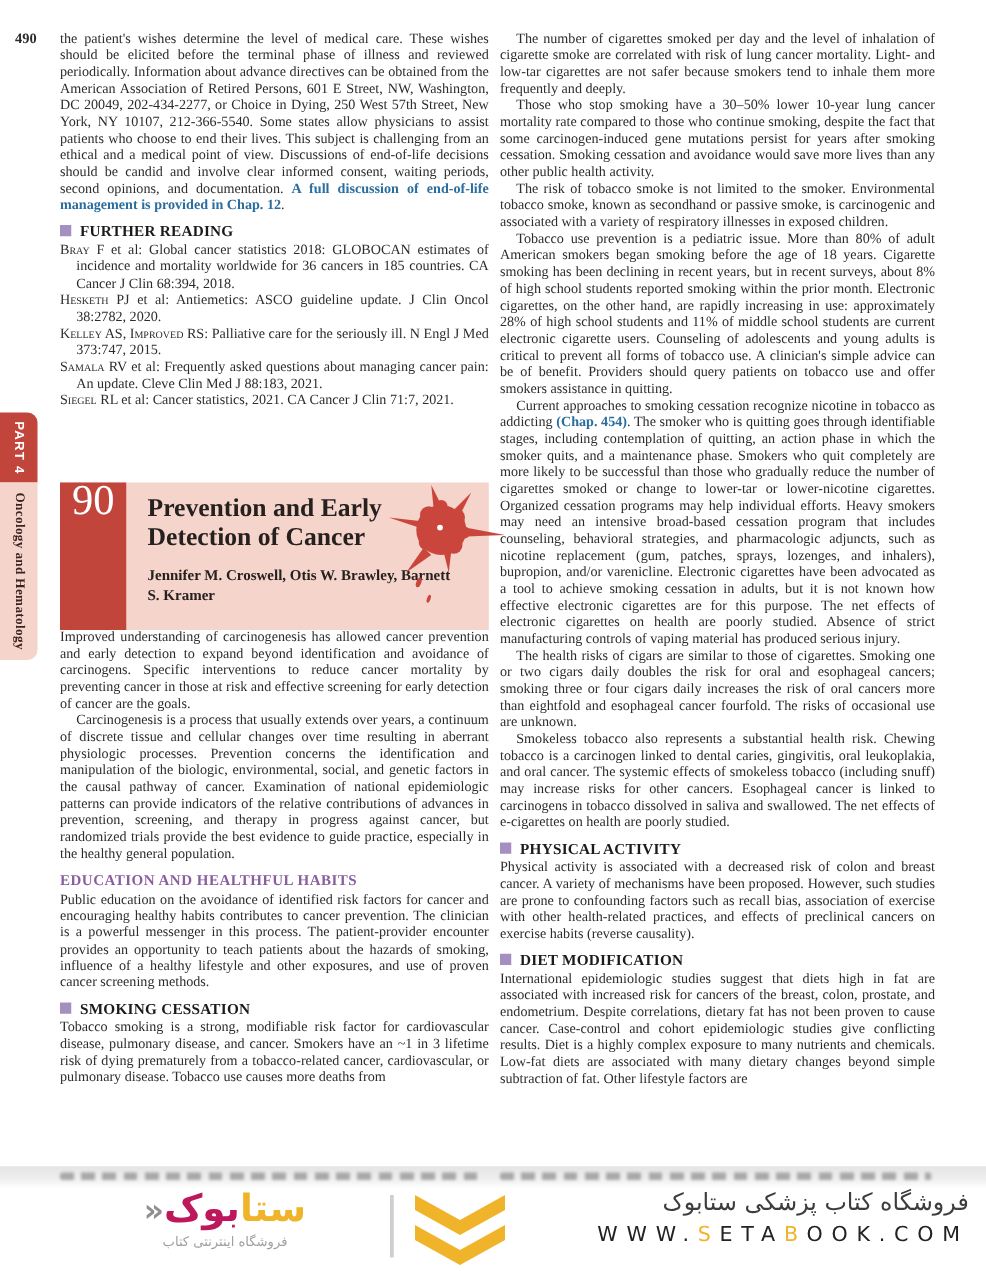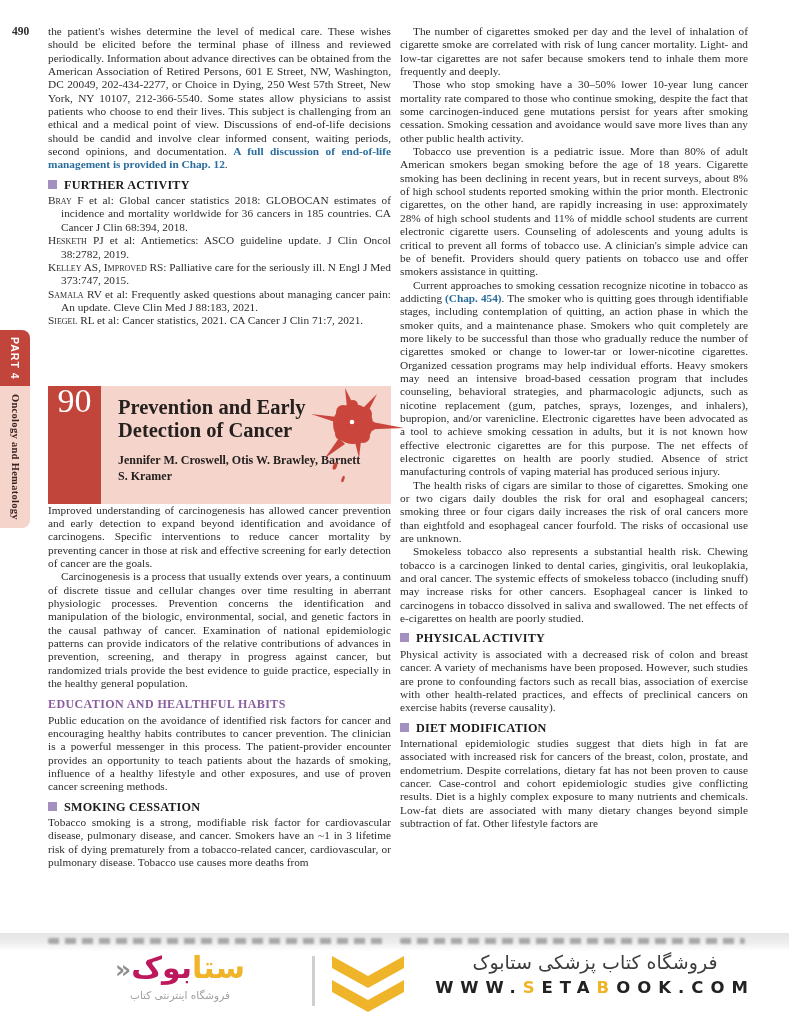--- a/index.html
+++ b/index.html
@@ -54,46 +54,46 @@
   
   .footer{position:absolute;left:0;top:950px;width:789px;height:67px;font-family:"DejaVu Sans",sans-serif;}
   .logo{position:absolute;left:55px;top:0;width:250px;text-align:center;}
   .logo-word{direction:rtl;font-weight:bold;font-size:30px;line-height:36px;}
   .lw-y{color:var(--yellow);}
   .lw-g{color:#be185d;}
   .lw-mark{color:#8f8f8f;font-size:25px;}
   .logo-tagline{direction:rtl;color:#a0a0a0;font-size:10.5px;margin-top:1px;}
   .fdivider{position:absolute;left:312px;top:6px;width:3px;height:50px;background:#cfcfcf;}
   .emblem{position:absolute;left:328px;top:4px;}
-  .store{position:absolute;left:415px;top:1px;width:360px;text-align:center;}
+  .store{position:absolute;left:415px;top:1px;width:360px;text-align:right;}
   .store-title{direction:rtl;font-size:19px;color:#3d3d3d;}
-  .store-url{margin-top:5px;font-weight:bold;font-size:16.5px;letter-spacing:7px;color:#222;white-space:nowrap;}
+  .store-url{margin-top:5px;font-weight:normal;font-size:16.5px;letter-spacing:7px;color:#222;white-space:nowrap;}
   .u-y{color:var(--yellow);}
 </style>
 </head>
 <body>
 
 <div class="page">
 
   <div class="pagenum">490</div>
 
   <div class="tab-red">
     <span>PART 4</span>
   </div>
   <div class="tab-pink">
     <span>Oncology and Hematology</span>
   </div>
 
   <div class="col col-left">
     <p><span>the patient's wishes determine the level of medical care. These wishes should be elicited before the terminal phase of illness and reviewed periodically. Information about advance directives can be obtained from the American Association of Retired Persons, 601 E Street, NW, Washington, DC 20049, 202-434-2277, or Choice in Dying, 250 West 57th Street, New York, NY 10107, 212-366-5540. Some states allow physicians to assist patients who choose to end their lives. This subject is challenging from an ethical and a medical point of view. Discussions of end-of-life decisions should be candid and involve clear informed consent, waiting periods, second opinions, and documentation. </span><span class="xref">A full discussion of end-of-life management is provided in Chap. 12</span><span>.</span></p>
 
-    <div class="sq-heading"><span class="sq"></span><span>FURTHER ACTIVITY</span></div>
+    <div class="sq-heading"><span class="sq"></span><span>FURTHER READING</span></div>
 
     <p class="ref"><span class="sc">Bray</span><span></span><span class="sc"></span><span> F et al: Global cancer statistics 2018: GLOBOCAN estimates of incidence and mortality worldwide for 36 cancers in 185 countries. CA Cancer J Clin 68:394, 2018.</span></p>
-    <p class="ref"><span class="sc">Hesketh</span><span></span><span class="sc"></span><span> PJ et al: Antiemetics: ASCO guideline update. J Clin Oncol 38:2782, 2019.</span></p>
+    <p class="ref"><span class="sc">Hesketh</span><span></span><span class="sc"></span><span> PJ et al: Antiemetics: ASCO guideline update. J Clin Oncol 38:2782, 2020.</span></p>
     <p class="ref"><span class="sc">Kelley</span><span> AS, </span><span class="sc">Improved</span><span> RS: Palliative care for the seriously ill. N Engl J Med 373:747, 2015.</span></p>
     <p class="ref"><span class="sc">Samala</span><span></span><span class="sc"></span><span> RV et al: Frequently asked questions about managing cancer pain: An update. Cleve Clin Med J 88:183, 2021.</span></p>
     <p class="ref"><span class="sc">Siegel</span><span></span><span class="sc"></span><span> RL et al: Cancer statistics, 2021. CA Cancer J Clin 71:7, 2021.</span></p>
 
     <div class="chapter-box">
       <div class="chapter-num">90</div>
       <div class="chapter-content">
         <div class="chapter-title">Prevention and Early Detection of Cancer</div>
         <div class="chapter-authors">Jennifer M. Croswell, Otis W. Brawley, Barnett S. Kramer</div>
         <svg class="splat" width="100" height="104" viewBox="0 0 100 104">
@@ -125,20 +125,21 @@
     <div class="purple-heading">EDUCATION AND HEALTHFUL HABITS</div>
     <p>Public education on the avoidance of identified risk factors for cancer and encouraging healthy habits contributes to cancer prevention. The clinician is a powerful messenger in this process. The patient-provider encounter provides an opportunity to teach patients about the hazards of smoking, influence of a healthy lifestyle and other exposures, and use of proven cancer screening methods.</p>
 
     <div class="sq-heading"><span class="sq"></span><span>SMOKING CESSATION</span></div>
     <p>Tobacco smoking is a strong, modifiable risk factor for cardiovascular disease, pulmonary disease, and cancer. Smokers have an ~1 in 3 lifetime risk of dying prematurely from a tobacco-related cancer, cardiovascular, or pulmonary disease. Tobacco use causes more deaths from</p>
   </div>
 
   <div class="col col-right">
     <p class="ind">The number of cigarettes smoked per day and the level of inhalation of cigarette smoke are correlated with risk of lung cancer mortality. Light- and low-tar cigarettes are not safer because smokers tend to inhale them more frequently and deeply.</p>
     <p class="ind">Those who stop smoking have a 30–50% lower 10-year lung cancer mortality rate compared to those who continue smoking, despite the fact that some carcinogen-induced gene mutations persist for years after smoking cessation. Smoking cessation and avoidance would save more lives than any other public health activity.</p>
+    <p class="ind">The risk of tobacco smoke is not limited to the smoker. Environmental tobacco smoke, known as secondhand or passive smoke, is carcinogenic and associated with a variety of respiratory illnesses in exposed children.</p>
     <p class="ind">Tobacco use prevention is a pediatric issue. More than 80% of adult American smokers began smoking before the age of 18 years. Cigarette smoking has been declining in recent years, but in recent surveys, about 8% of high school students reported smoking within the prior month. Electronic cigarettes, on the other hand, are rapidly increasing in use: approximately 28% of high school students and 11% of middle school students are current electronic cigarette users. Counseling of adolescents and young adults is critical to prevent all forms of tobacco use. A clinician's simple advice can be of benefit. Providers should query patients on tobacco use and offer smokers assistance in quitting.</p>
     <p class="ind"><span>Current approaches to smoking cessation recognize nicotine in tobacco as addicting </span><span class="xref">(Chap. 454)</span><span>. The smoker who is quitting goes through identifiable stages, including contemplation of quitting, an action phase in which the smoker quits, and a maintenance phase. Smokers who quit completely are more likely to be successful than those who gradually reduce the number of cigarettes smoked or change to lower-tar or lower-nicotine cigarettes. Organized cessation programs may help individual efforts. Heavy smokers may need an intensive broad-based cessation program that includes counseling, behavioral strategies, and pharmacologic adjuncts, such as nicotine replacement (gum, patches, sprays, lozenges, and inhalers), bupropion, and/or varenicline. Electronic cigarettes have been advocated as a tool to achieve smoking cessation in adults, but it is not known how effective electronic cigarettes are for this purpose. The net effects of electronic cigarettes on health are poorly studied. Absence of strict manufacturing controls of vaping material has produced serious injury.</span></p>
     <p class="ind">The health risks of cigars are similar to those of cigarettes. Smoking one or two cigars daily doubles the risk for oral and esophageal cancers; smoking three or four cigars daily increases the risk of oral cancers more than eightfold and esophageal cancer fourfold. The risks of occasional use are unknown.</p>
     <p class="ind">Smokeless tobacco also represents a substantial health risk. Chewing tobacco is a carcinogen linked to dental caries, gingivitis, oral leukoplakia, and oral cancer. The systemic effects of smokeless tobacco (including snuff) may increase risks for other cancers. Esophageal cancer is linked to carcinogens in tobacco dissolved in saliva and swallowed. The net effects of e-cigarettes on health are poorly studied.</p>
 
     <div class="sq-heading"><span class="sq"></span><span>PHYSICAL ACTIVITY</span></div>
     <p>Physical activity is associated with a decreased risk of colon and breast cancer. A variety of mechanisms have been proposed. However, such studies are prone to confounding factors such as recall bias, association of exercise with other health-related practices, and effects of preclinical cancers on exercise habits (reverse causality).</p>
 
     <div class="sq-heading"><span class="sq"></span><span>DIET MODIFICATION</span></div>
     <p>International epidemiologic studies suggest that diets high in fat are associated with increased risk for cancers of the breast, colon, prostate, and endometrium. Despite correlations, dietary fat has not been proven to cause cancer. Case-control and cohort epidemiologic studies give conflicting results. Diet is a highly complex exposure to many nutrients and chemicals. Low-fat diets are associated with many dietary changes beyond simple subtraction of fat. Other lifestyle factors are</p>

